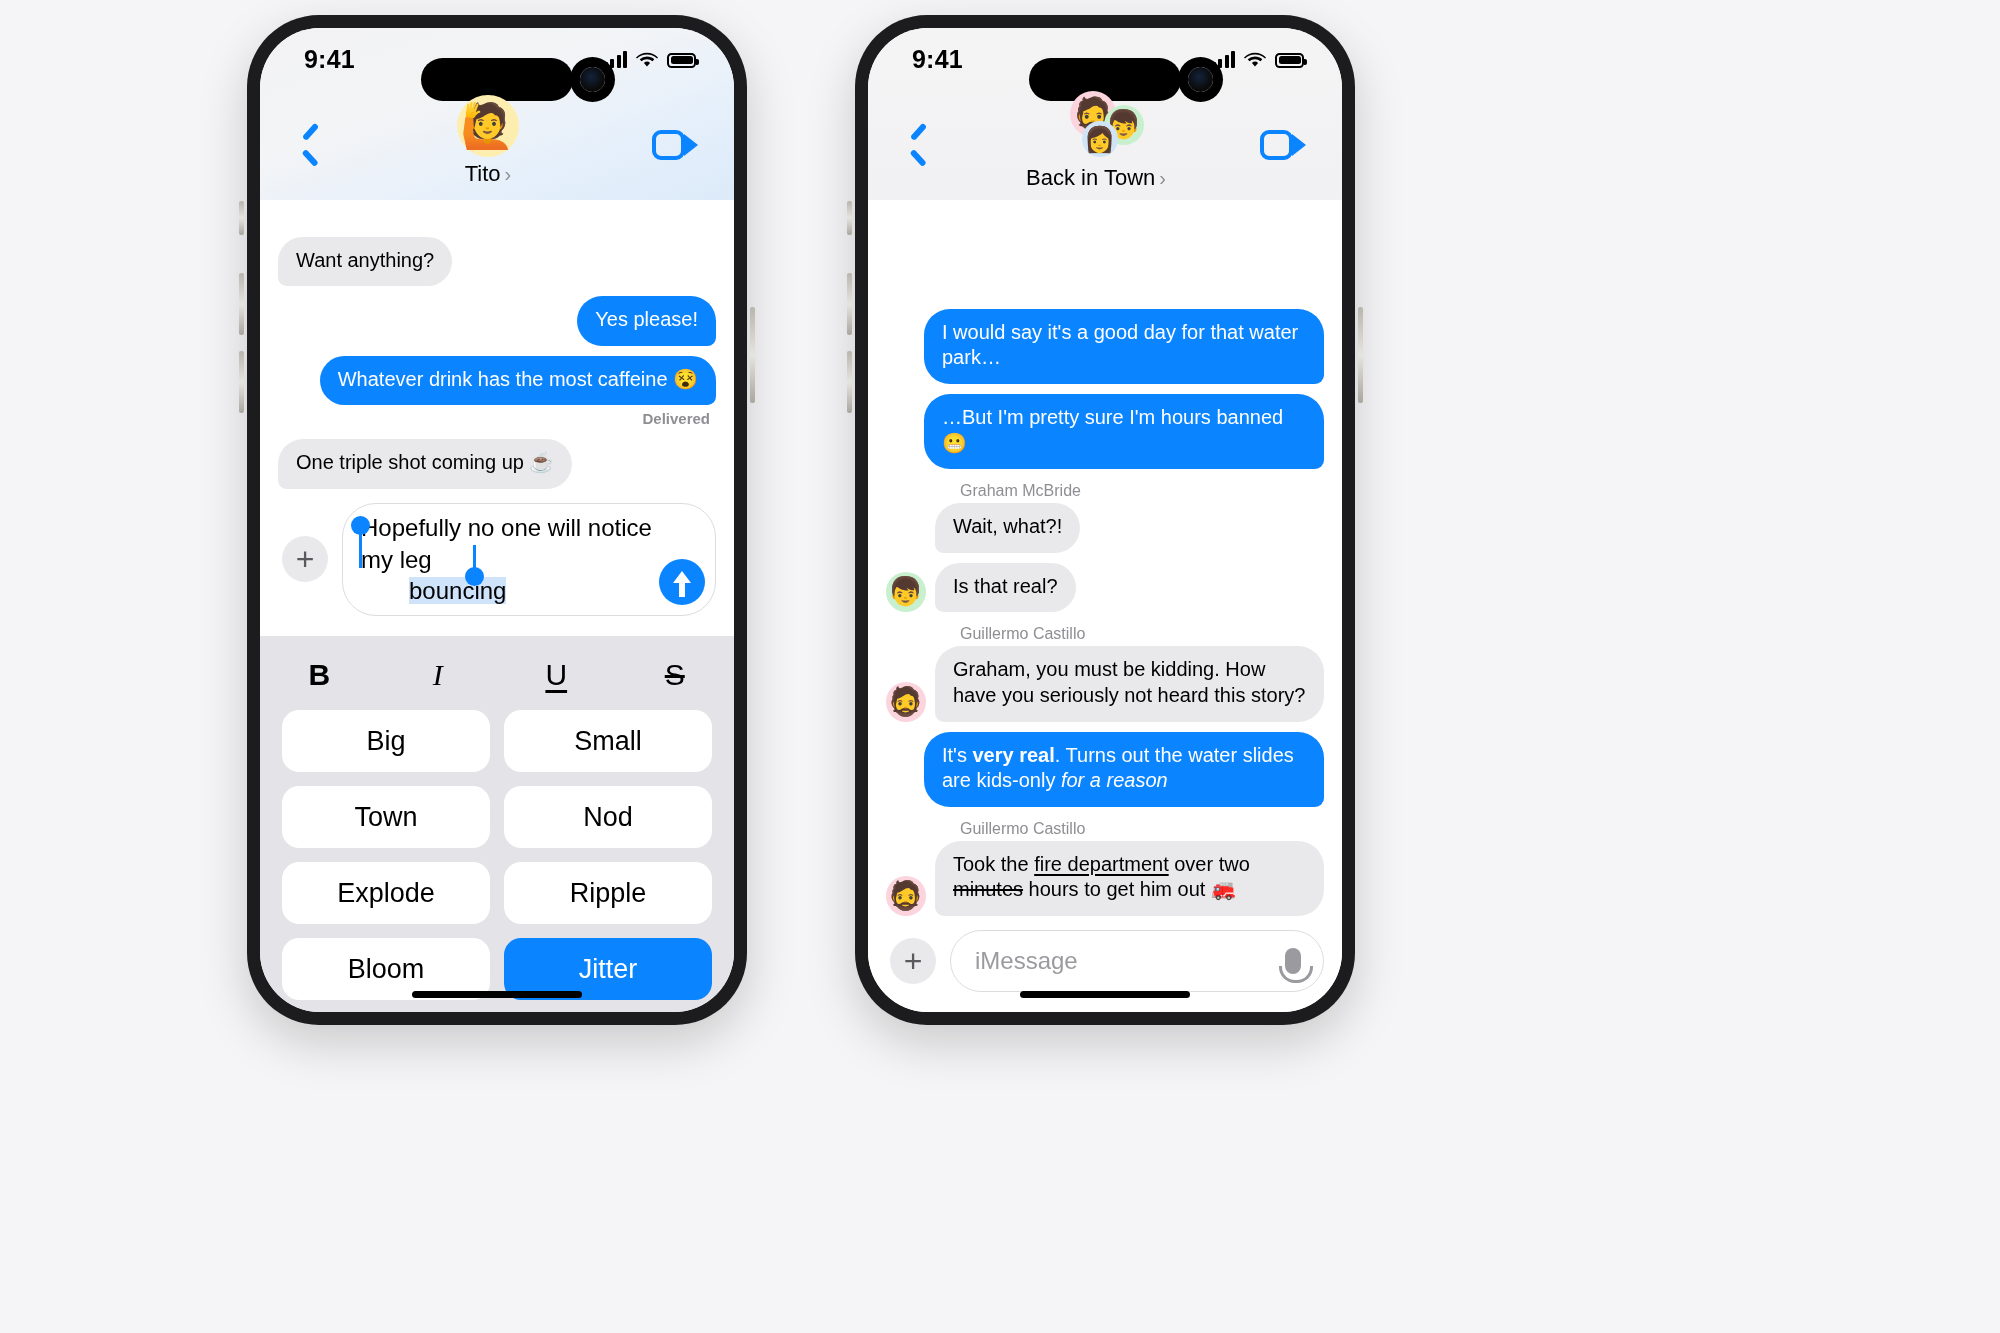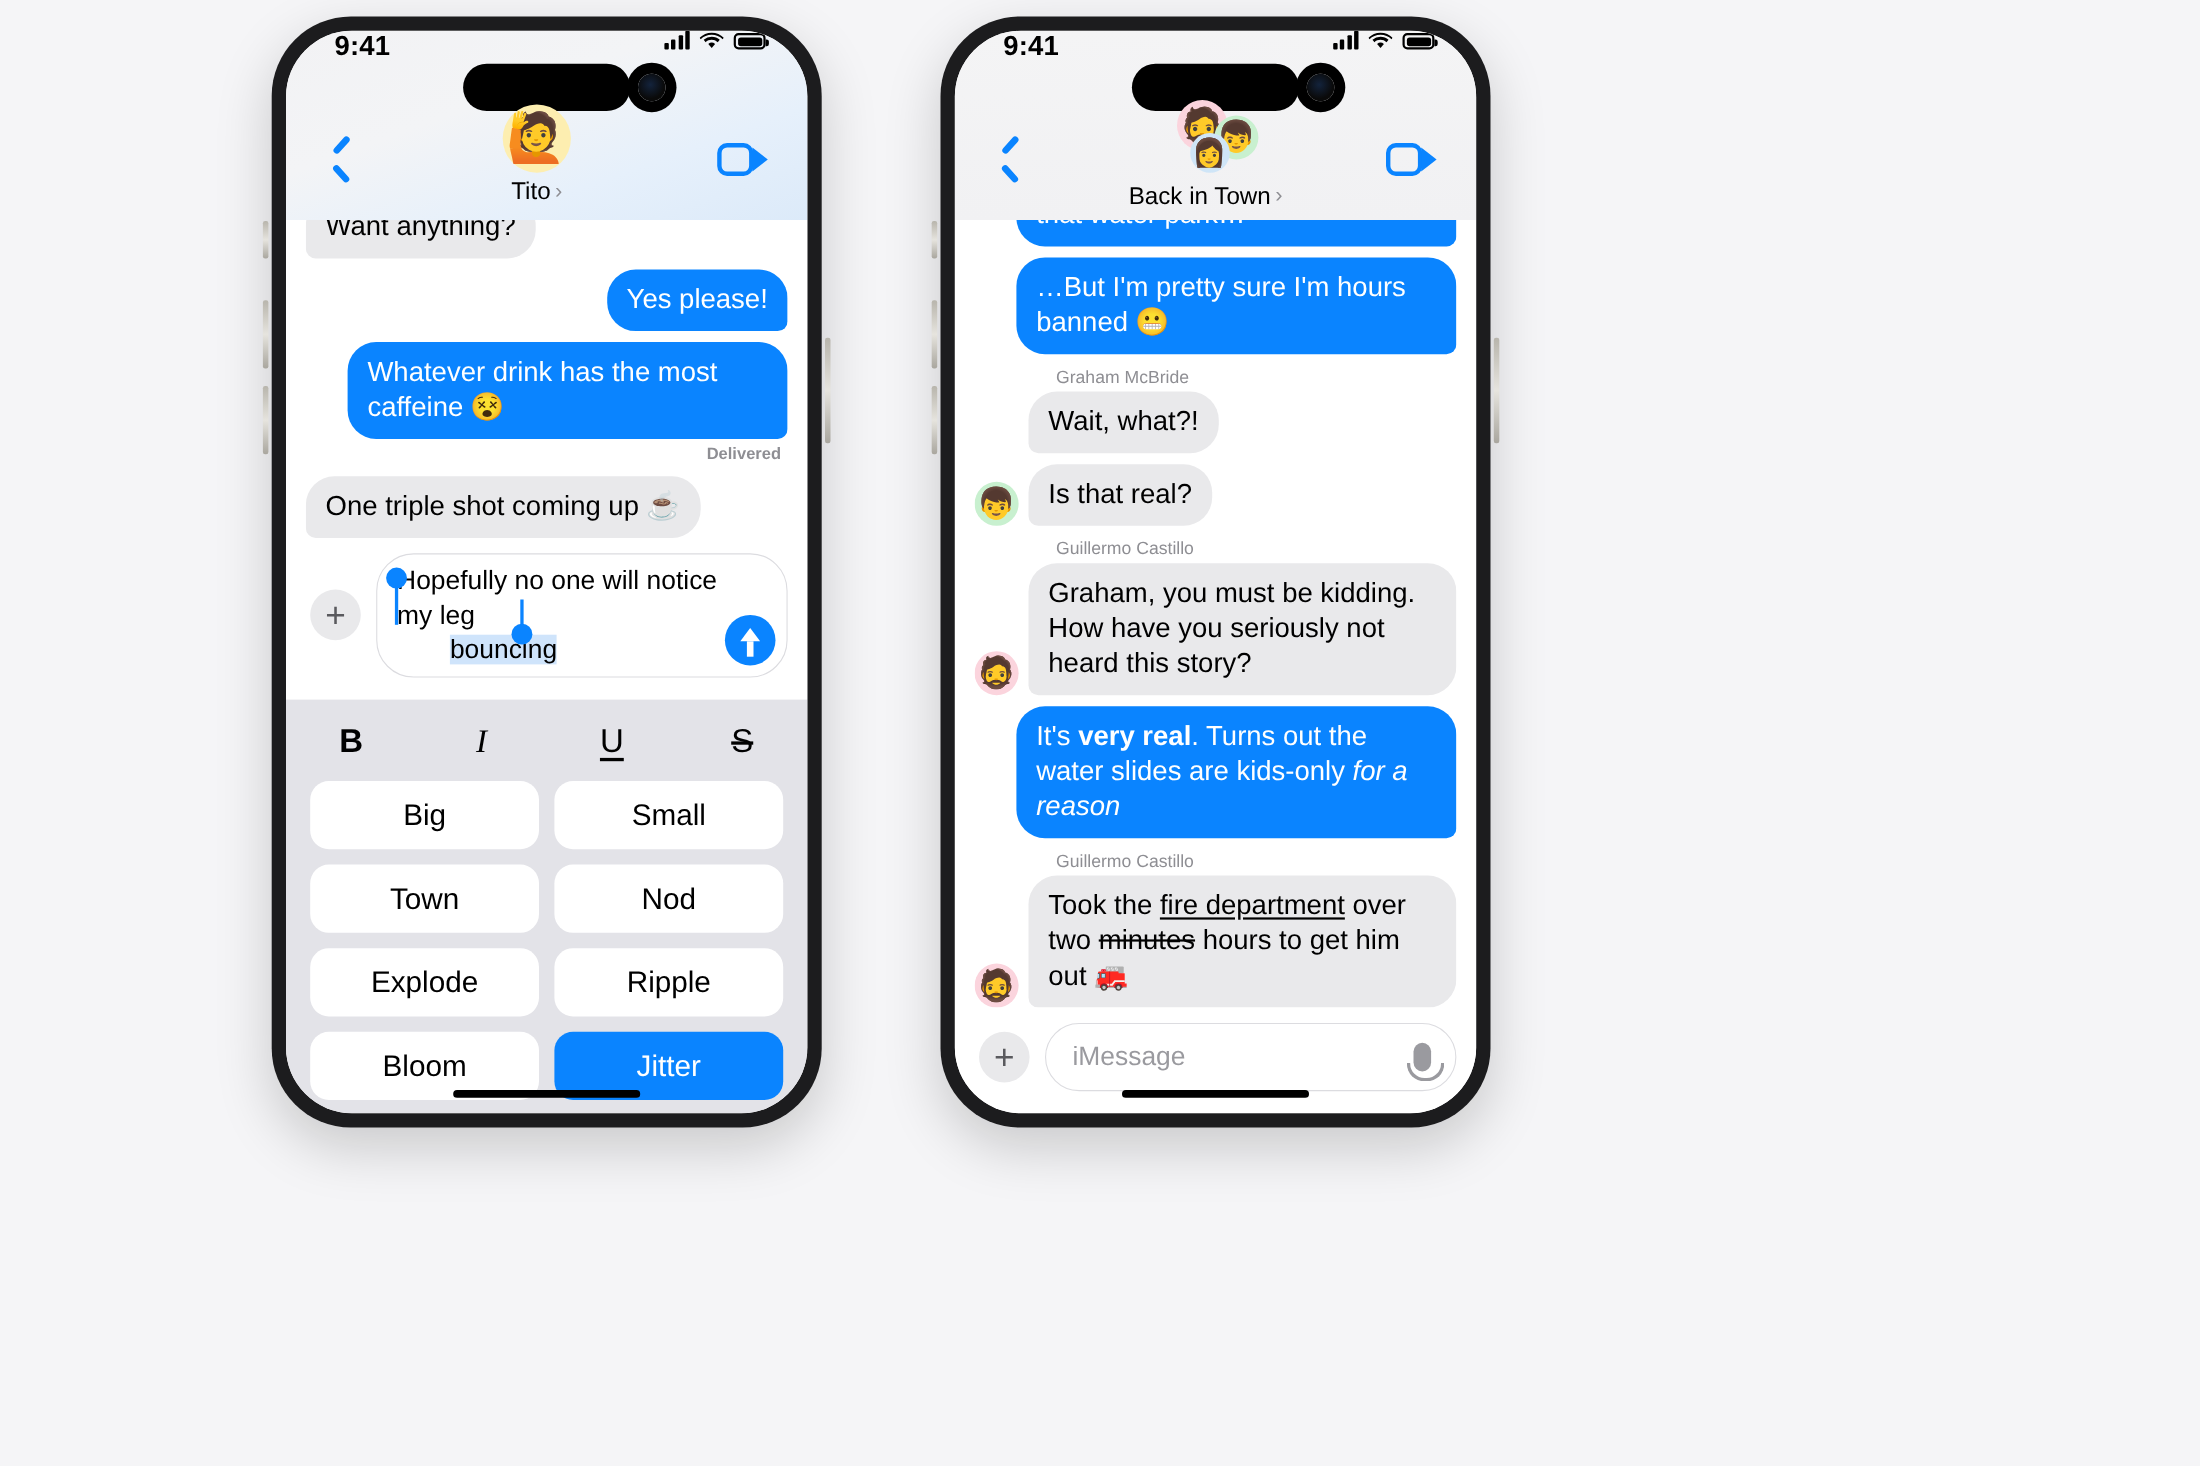--- a/index.html
+++ b/index.html
@@ -53,21 +53,21 @@
   
   .navbar {
     position: relative; flex: 0 0 auto;
     height: 172px;
     background: linear-gradient(160deg,#f2f2f4 0%,#f3f4f6 38%,#e6f0fb 70%,#dceaf9 100%);
     border-bottom: 0;
   }
   .navbar.plain { background: linear-gradient(180deg,#f4f4f5 0%,#f1f1f3 100%); }
   .statusbar {
     position: absolute; top: 0; left: 0; right: 0; height: 62px;
-    display: flex; align-items: flex-start; justify-content: space-between;
+    display: flex; align-items: center; justify-content: space-between;
     padding: 0 38px 0 44px;
   }
   .clock { font-size: 25px; font-weight: 700; letter-spacing: .2px; color: #000; }
   .status-right { display: flex; align-items: flex-end; gap: 9px; }
   .bars { display: flex; align-items: flex-end; gap: 2.5px; height: 17px; }
   .bars i { width: 4px; background: #000; border-radius: 1px; display: block; }
   .bars i:nth-child(1){height:6px} .bars i:nth-child(2){height:9px}
   .bars i:nth-child(3){height:13px} .bars i:nth-child(4){height:17px}
   .batt { width: 29px; height: 15px; border: 2px solid #000; border-radius: 4.5px; position: relative; }
   .batt::after { content:""; position:absolute; right:-4.5px; top:4px; width:2.5px; height:6px; background:#000; border-radius:0 2px 2px 0; }
@@ -129,21 +129,21 @@
   
   .convo {
     flex: 1 1 auto; position: relative; overflow: hidden;
     background: #fff; padding: 0 18px 0 18px;
   }
   .msg-row { display: flex; align-items: flex-end; margin-top: 10px; }
   .msg-row.out { justify-content: flex-end; }
   .msg-row.in  { justify-content: flex-start; }
   .bubble {
     max-width: 360px; padding: 11px 18px 13px;
-    border-radius: 26px; font-size: 25px; line-height: 1.28;
+    border-radius: 26px; font-size: 20px; line-height: 1.28;
     position: relative; word-wrap: break-word;
   }
   .bubble.out { background: #0a84ff; color: #fff; border-bottom-right-radius: 9px; }
   .bubble.in  { background: #e9e9eb; color: #000; border-bottom-left-radius: 9px; }
   .bubble.out::after {
     content:""; position:absolute; right:-7px; bottom:0; width:18px; height:20px;
     background: #0a84ff;
     border-bottom-left-radius: 18px; z-index:-1;
   }
   .bubble.in::after {

